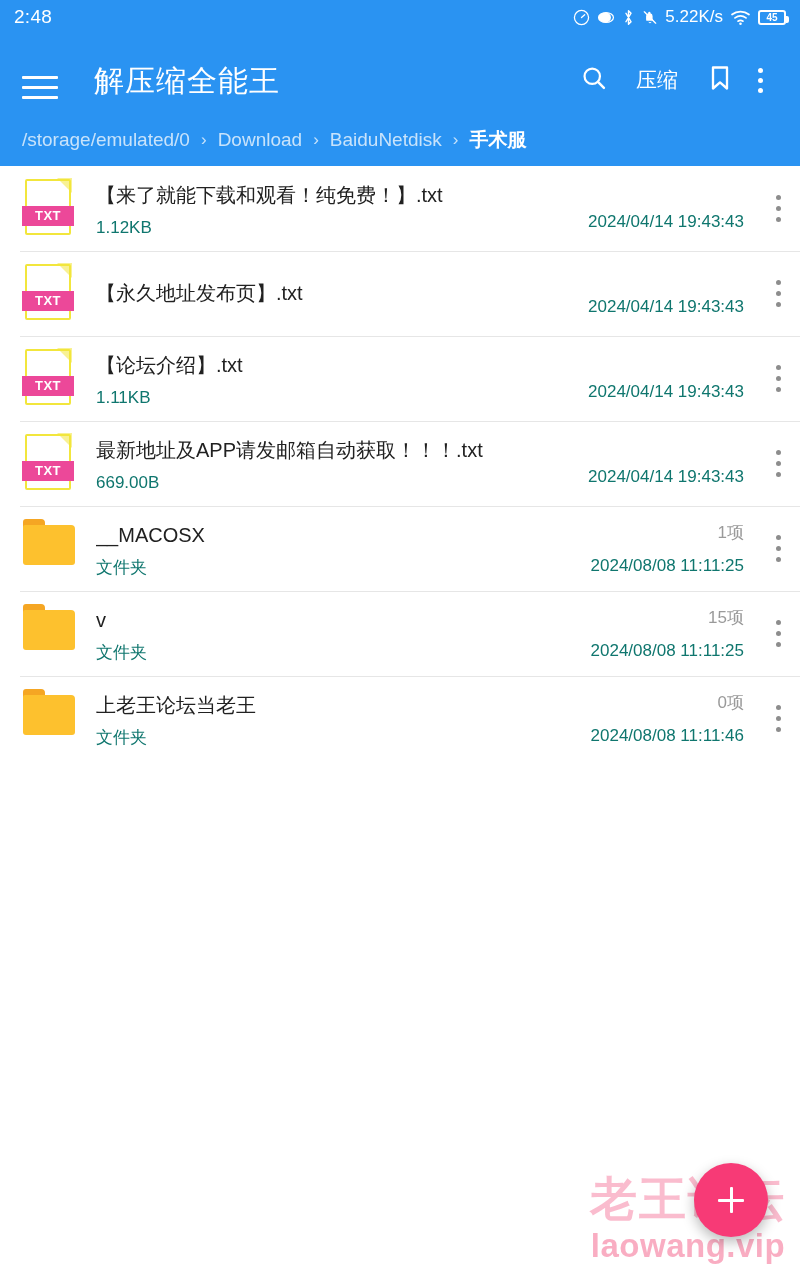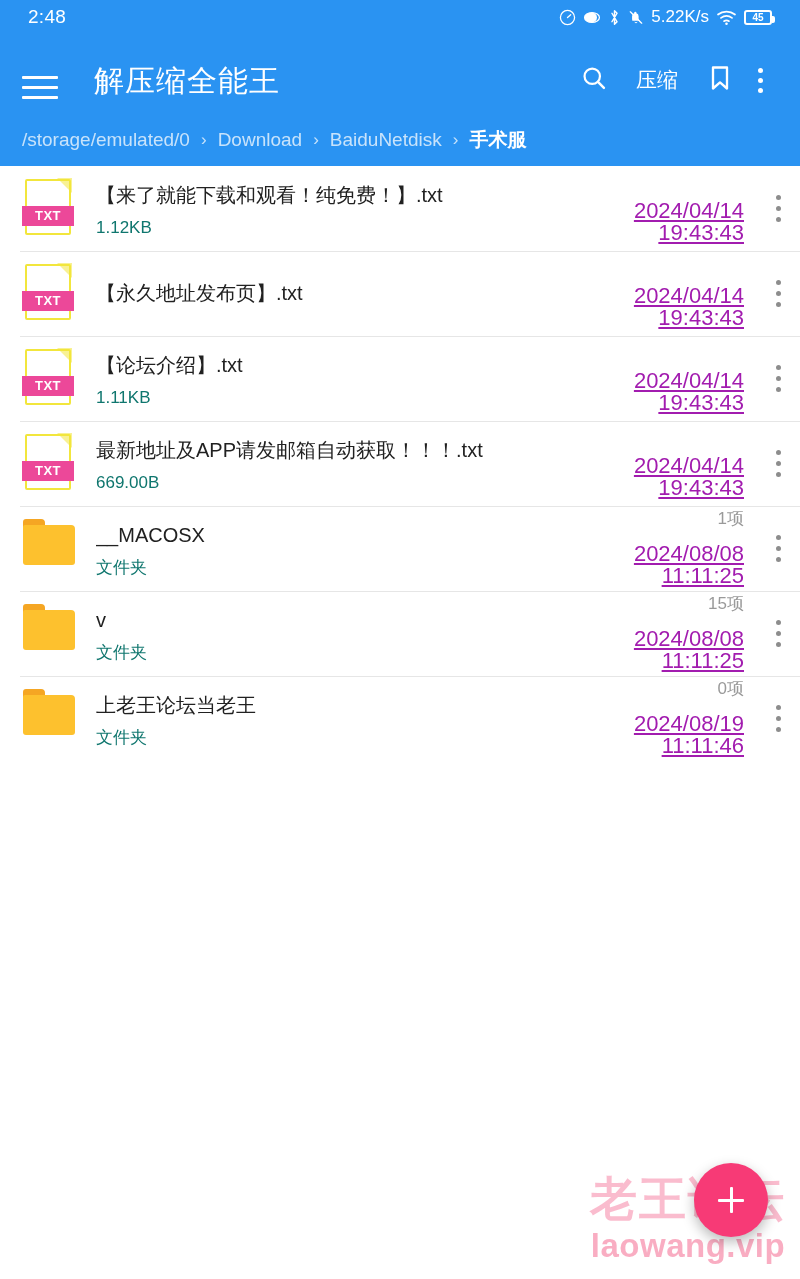--- a/index.html
+++ b/index.html
@@ -13,21 +13,21 @@
 
   
   .appbar {
     position:absolute; left:0; top:0; width:800px; height:166px;
     background:#2a93f2;
   }
   
   .statusbar {
     position:absolute; left:0; top:0; width:800px; height:34px;
     display:flex; align-items:center; justify-content:space-between;
-    padding:0 28px;
+    padding:0 14px;
     color:#ffffff;
   }
   .status-time { font-size:19px; font-weight:500; letter-spacing:.3px; }
   .status-right { display:flex; align-items:center; gap:7px; }
   .sicon { display:inline-flex; align-items:center; justify-content:center; }
   .sicon svg { display:block; }
   .netspeed { font-size:17px; font-weight:400; letter-spacing:0; }
   .batt {
     width:28px; height:15px; border:2px solid #fff; border-radius:3px;
     position:relative; display:flex; align-items:center; justify-content:center;
@@ -119,21 +119,21 @@
     font-size:20px; color:#212121; white-space:nowrap;
     overflow:hidden; text-overflow:ellipsis; line-height:1.35;
   }
   .fsub { font-size:17px; color:#0f766e; margin-top:10px; line-height:1; }
 
   .right-col {
     width:210px; flex:none; text-align:right; padding-right:12px;
     display:flex; flex-direction:column; align-items:flex-end;
   }
   .rc-count { font-size:17px; color:#9a9a9a; line-height:1; }
-  .rc-date  { font-size:22px; color:#a21caf; line-height:1;text-decoration:underline; }
+  .rc-date  { font-size:17px; color:#0f766e; line-height:1; }
   .row.is-file .rc-date { margin-top:26px; }
   .row.is-folder .rc-date { margin-top:16px; }
 
   .kebab {
     width:44px; flex:none; display:flex; flex-direction:column;
     align-items:center; justify-content:center; gap:6px;
   }
   .kebab i { display:block; width:5px; height:5px; border-radius:50%; background:#8d8d8d; }
 
   
@@ -402,21 +402,21 @@
           <div class="tab"></div>
             <div class="body"></div>
         </div>
       </div>
       <div class="meta">
         <div class="fname">上老王论坛当老王</div>
         <div class="fsub">文件夹</div>
       </div>
       <div class="right-col">
         <div class="rc-count">0项</div>
-        <div class="rc-date">2024/08/19 11:11:46</div>
+        <div class="rc-date">2024/08/08 11:11:46</div>
       </div>
       <div class="kebab">
         <i></i>
           <i></i>
           <i></i>
       </div>
     </div>
 
   </div>
 

